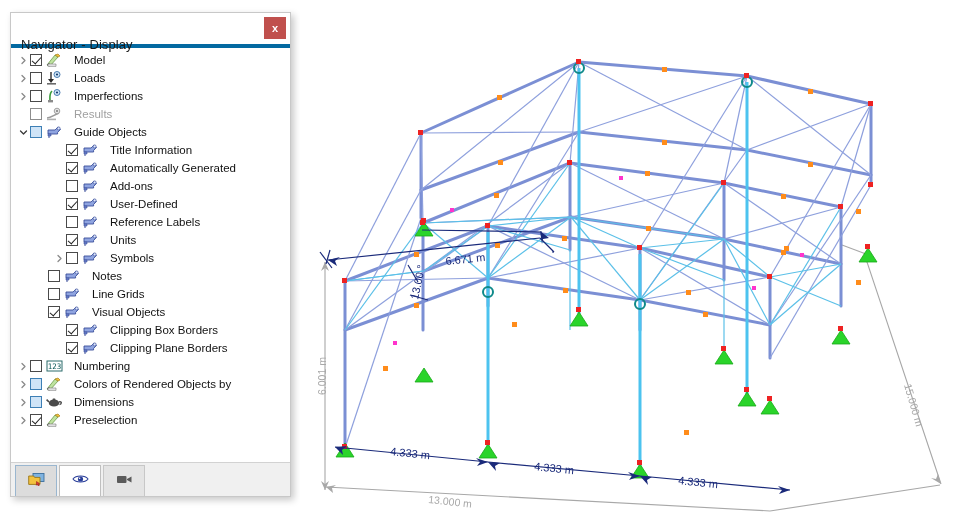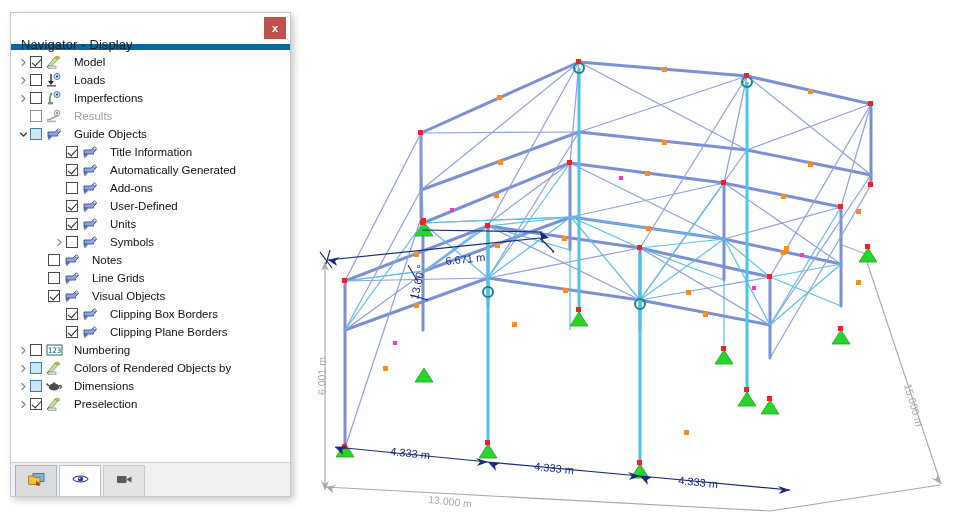--- a/index.html
+++ b/index.html
@@ -37,21 +37,21 @@
     color:#ffffff;font-size:11px;font-weight:bold;
     display:flex;align-items:center;justify-content:center;
     cursor:pointer;border:none;
     font-family:"Liberation Sans", sans-serif;
   }
 
   #nav-tree{
     flex:1 1 auto;
     overflow:hidden;
     background:#ffffff;
-    border-top:6px solid #0369a1;
+    border-top:4px solid #0369a1;
     padding-top:3px;
     box-sizing:border-box;
   }
 
   .trow{
     height:18px;
     display:flex;align-items:center;
     font-size:11.5px;color:#111111;
     white-space:nowrap;
     cursor:default;
@@ -271,20 +271,33 @@
         <span class="cbox checked"></span>
         <span class="ticon">
           <svg width="17" height="14" viewBox="0 0 17 14">
             <path d="M2 5 L9 5 L12 2.2 L14.5 4.4 L11.6 7.4 L11.6 9 L2 9 Z" fill="#8fa4e0" stroke="#3a4f9a" stroke-width="0.9" stroke-linejoin="round"></path>
             <circle cx="12.6" cy="3.4" r="1.5" fill="#dfe8ff" stroke="#3a4f9a" stroke-width="0.7"></circle>
             <path d="M3 10.5 L3 13" stroke="#3a4f9a" stroke-width="1"></path>
             <path d="M2 9 L5 9 L5 11 L2 11 Z" fill="#6d84cf" stroke="#3a4f9a" stroke-width="0.6"></path>
           </svg>
         </span>
         <span class="tlabel">User-Defined</span>
+      </div>
+      <div class="trow lvl2">
+        <span class="twist none"></span>
+        <span class="cbox"></span>
+        <span class="ticon">
+          <svg width="17" height="14" viewBox="0 0 17 14">
+            <path d="M2 5 L9 5 L12 2.2 L14.5 4.4 L11.6 7.4 L11.6 9 L2 9 Z" fill="#8fa4e0" stroke="#3a4f9a" stroke-width="0.9" stroke-linejoin="round"></path>
+            <circle cx="12.6" cy="3.4" r="1.5" fill="#dfe8ff" stroke="#3a4f9a" stroke-width="0.7"></circle>
+            <path d="M3 10.5 L3 13" stroke="#3a4f9a" stroke-width="1"></path>
+            <path d="M2 9 L5 9 L5 11 L2 11 Z" fill="#6d84cf" stroke="#3a4f9a" stroke-width="0.6"></path>
+          </svg>
+        </span>
+        <span class="tlabel">Reference Labels</span>
       </div>
       <div class="trow lvl2">
         <span class="twist none"></span>
         <span class="cbox checked"></span>
         <span class="ticon">
           <svg width="17" height="14" viewBox="0 0 17 14">
             <path d="M2 5 L9 5 L12 2.2 L14.5 4.4 L11.6 7.4 L11.6 9 L2 9 Z" fill="#8fa4e0" stroke="#3a4f9a" stroke-width="0.9" stroke-linejoin="round"></path>
             <circle cx="12.6" cy="3.4" r="1.5" fill="#dfe8ff" stroke="#3a4f9a" stroke-width="0.7"></circle>
             <path d="M3 10.5 L3 13" stroke="#3a4f9a" stroke-width="1"></path>
             <path d="M2 9 L5 9 L5 11 L2 11 Z" fill="#6d84cf" stroke="#3a4f9a" stroke-width="0.6"></path>

